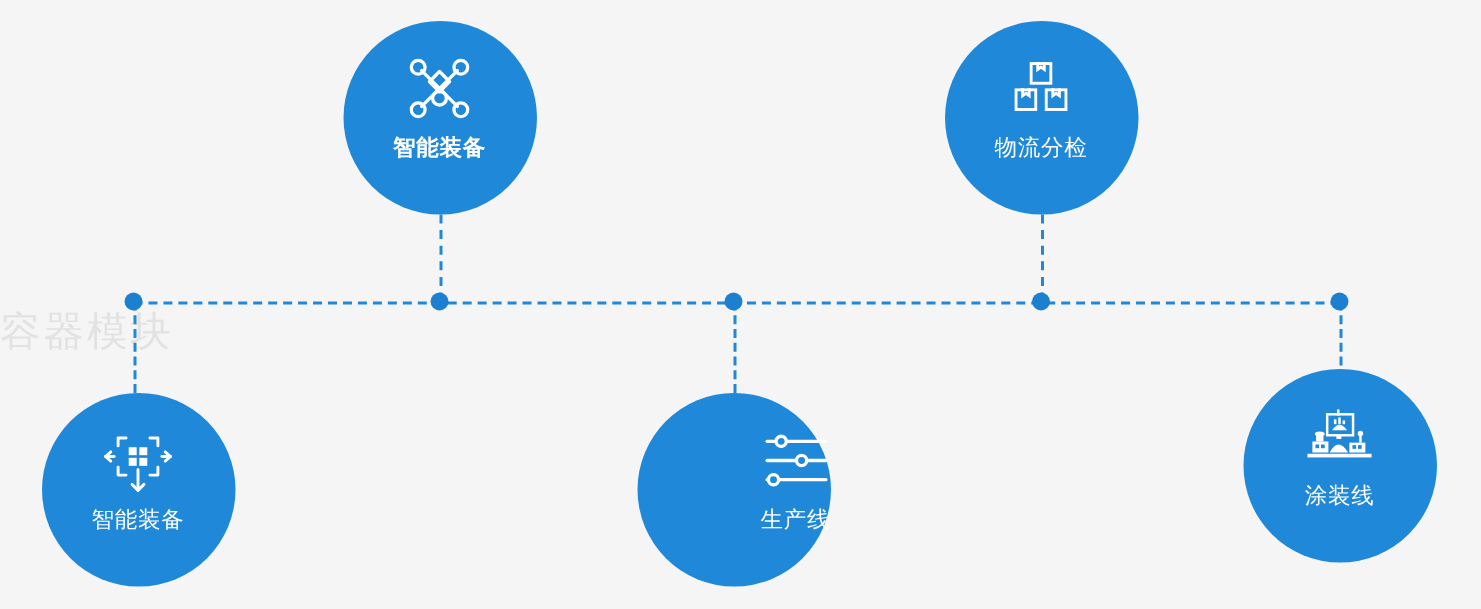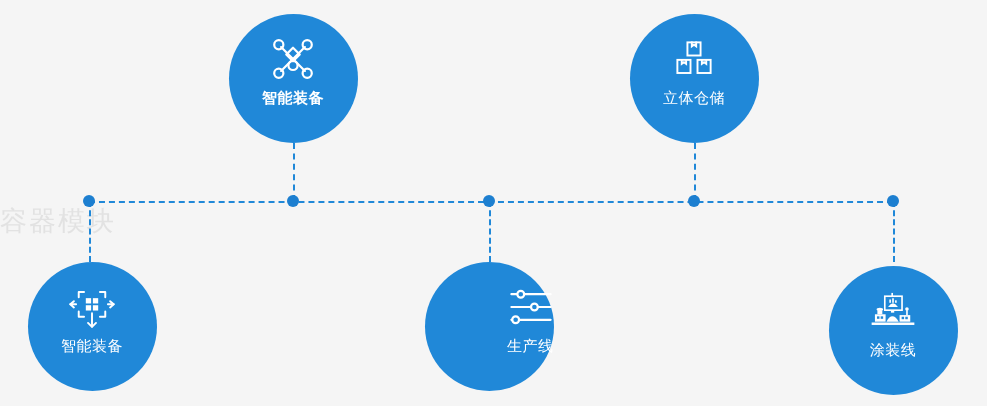--- a/index.html
+++ b/index.html
@@ -144,21 +144,21 @@
         <div class="node-icon">
     <svg width="42" height="42" viewBox="0 0 48 48" fill="none" stroke="#ffffff" stroke-width="2.2" stroke-linecap="square" stroke-linejoin="miter">
       <rect x="16.5" y="5" width="15" height="15"></rect>
       <path d="M21.5 5 v4.5 l2.5 -1.8 l2.5 1.8 V5"></path>
       <rect x="5" y="25" width="15" height="15"></rect>
       <path d="M10 25 v4.5 l2.5 -1.8 l2.5 1.8 V25"></path>
       <rect x="28" y="25" width="15" height="15"></rect>
       <path d="M33 25 v4.5 l2.5 -1.8 l2.5 1.8 V25"></path>
     </svg>
         </div>
-        <div class="node-label">立体仓储</div>
+        <div class="node-label">物流分检</div>
       </div>
       <div class="node-circle" style="left: 92px; top: 326px;">
         <div class="node-icon">
     <svg width="46" height="46" viewBox="0 0 52 52" fill="none" stroke="#ffffff" stroke-width="2.2" stroke-linecap="round" stroke-linejoin="round">
       <path d="M17 9 h-6 v6"></path>
       <path d="M35 9 h6 v6"></path>
       <path d="M17 37 h-6 v-6"></path>
       <path d="M35 37 h6 v-6"></path>
       <rect x="19" y="16" width="6" height="6" fill="#ffffff" stroke="none"></rect>
       <rect x="27" y="16" width="6" height="6" fill="#ffffff" stroke="none"></rect>
@@ -180,21 +180,21 @@
       <line x1="4" y1="6" x2="50" y2="6"></line>
       <circle cx="15" cy="6" r="4" fill="#2088d8"></circle>
       <line x1="4" y1="21" x2="50" y2="21"></line>
       <circle cx="31" cy="21" r="4" fill="#2088d8"></circle>
       <line x1="4" y1="36" x2="50" y2="36"></line>
       <circle cx="9" cy="36" r="4" fill="#2088d8"></circle>
     </svg>
         </div>
         <div class="node-label">生产线</div>
       </div>
-      <div class="node-circle" style="left: 893px; top: 330px;">
+      <div class="node-circle" style="left: 893px; top: 310px;">
         <div class="node-icon">
     <svg width="50" height="42" viewBox="0 0 56 46" fill="#ffffff" stroke="none">
       <rect x="26" y="1" width="2" height="5"></rect>
       <rect x="18" y="5" width="21" height="17" fill="none" stroke="#ffffff" stroke-width="2"></rect>
       <path d="M22 18 q6 -9 12 0 z"></path>
       <rect x="23.5" y="9" width="2" height="4"></rect>
       <rect x="27" y="7.5" width="2" height="5.5"></rect>
       <rect x="30.5" y="10" width="2" height="3"></rect>
       <rect x="25.5" y="22" width="4" height="3"></rect>
       <path d="M20 36 q7 -13 15 0 z"></path>

